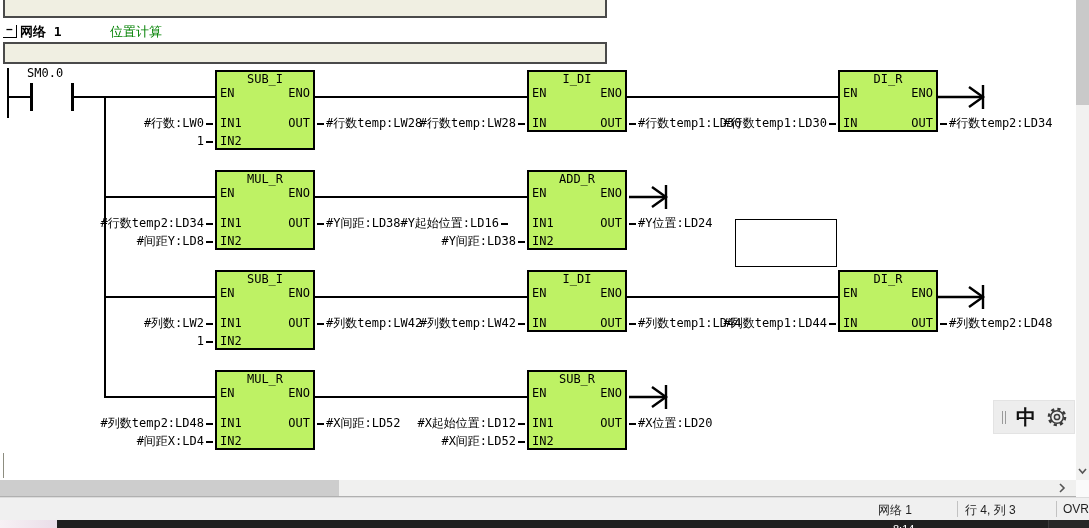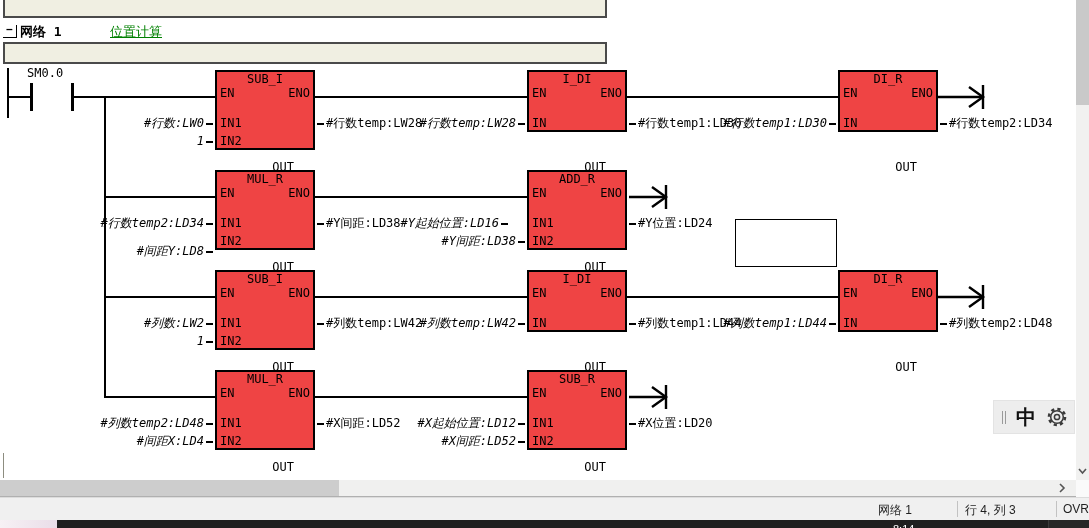--- a/index.html
+++ b/index.html
@@ -9,34 +9,34 @@
   
   .cbox{position:absolute;left:3px;width:604px;background:#f0efe2;border:2px solid #4a4a4a;box-sizing:border-box;}
   .cbox1{top:-5px;height:23px;}
   .cbox2{top:42px;height:22px;}
 
   
   .nethdr{position:absolute;top:22px;left:0;height:18px;}
   .collapse{position:absolute;left:3px;top:3px;width:13px;height:12px;border-right:1px solid #000;
             border-bottom:1px solid #000;font:700 11px/10px "DejaVu Sans Mono",monospace;text-align:center;}
   .nettitle{position:absolute;left:20px;top:1px;font-weight:700;font-size:13px;white-space:nowrap;}
-  .netcomment{position:absolute;left:110px;top:1px;font-size:13px;color:#008000;white-space:nowrap;text-decoration:underline;}
+  .netcomment{position:absolute;left:110px;top:1px;font-size:13px;color:#008000;white-space:nowrap;}
 
   
   .wire{position:absolute;background:#000;}
-  .blk{position:absolute;width:100px;border:2px solid #000;background:#ef4444;box-sizing:border-box;}
+  .blk{position:absolute;width:100px;border:2px solid #000;background:#bef264;box-sizing:border-box;}
   .tall{height:80px;}  .short{height:62px;}
   .bt{position:absolute;top:0;left:0;right:0;text-align:center;white-space:nowrap;}
   .pin{position:absolute;line-height:14px;white-space:nowrap;}
   .p-en{left:3px;top:14px;} .p-eno{right:3px;top:14px;}
   .p-in1{left:3px;top:44px;} .p-in2{left:3px;top:62px;}
-  .p-in{left:3px;top:44px;}  .p-out{right:19px;top:44px;margin-top:44px;}
+  .p-in{left:3px;top:44px;}  .p-out{right:3px;top:44px;}
 
   .opnd{position:absolute;height:14px;line-height:14px;white-space:nowrap;}
-  .opnd.r{text-align:left;font-style:italic;}
+  .opnd.r{text-align:left;}
   .opnd.r::after{content:"";display:inline-block;width:7px;height:2px;background:#000;vertical-align:middle;margin-left:2px;}
   .opnd.l::before{content:"";display:inline-block;width:7px;height:2px;background:#000;vertical-align:middle;margin-right:2px;}
 
   .contact-label{position:absolute;left:27px;top:66px;width:50px;text-align:left;}
   .arrow{position:absolute;}
   .emptybox{position:absolute;left:735px;top:219px;width:102px;height:48px;border:1px solid #000;background:#fff;box-sizing:border-box;}
 
   .nextnet-edge{position:absolute;left:3px;top:453px;width:1px;height:25px;background:#8d8d80;}
 
   
@@ -138,21 +138,21 @@
 
   <div class="blk tall" style="left:215px;top:170px;">
     <span class="bt">MUL_R</span>
     <span class="pin p-en">EN</span>
     <span class="pin p-eno">ENO</span>
     <span class="pin p-in1">IN1</span>
     <span class="pin p-in2">IN2</span>
     <span class="pin p-out">OUT</span>
   </div>
   <span class="opnd r" style="right:876px;top:216px;">#行数temp2:LD34</span>
-  <span class="opnd r" style="right:876px;top:244px;margin-left:16px;">#间距Y:LD8</span>
+  <span class="opnd r" style="right:876px;top:234px;margin-left:16px;">#间距Y:LD8</span>
   <span class="opnd l" style="left:317px;top:216px;">#Y间距:LD38</span>
 
   <div class="blk tall" style="left:527px;top:170px;padding-left:8px;">
     <span class="bt">ADD_R</span>
     <span class="pin p-en">EN</span>
     <span class="pin p-eno">ENO</span>
     <span class="pin p-in1">IN1</span>
     <span class="pin p-in2">IN2</span>
     <span class="pin p-out">OUT</span>
   </div>

